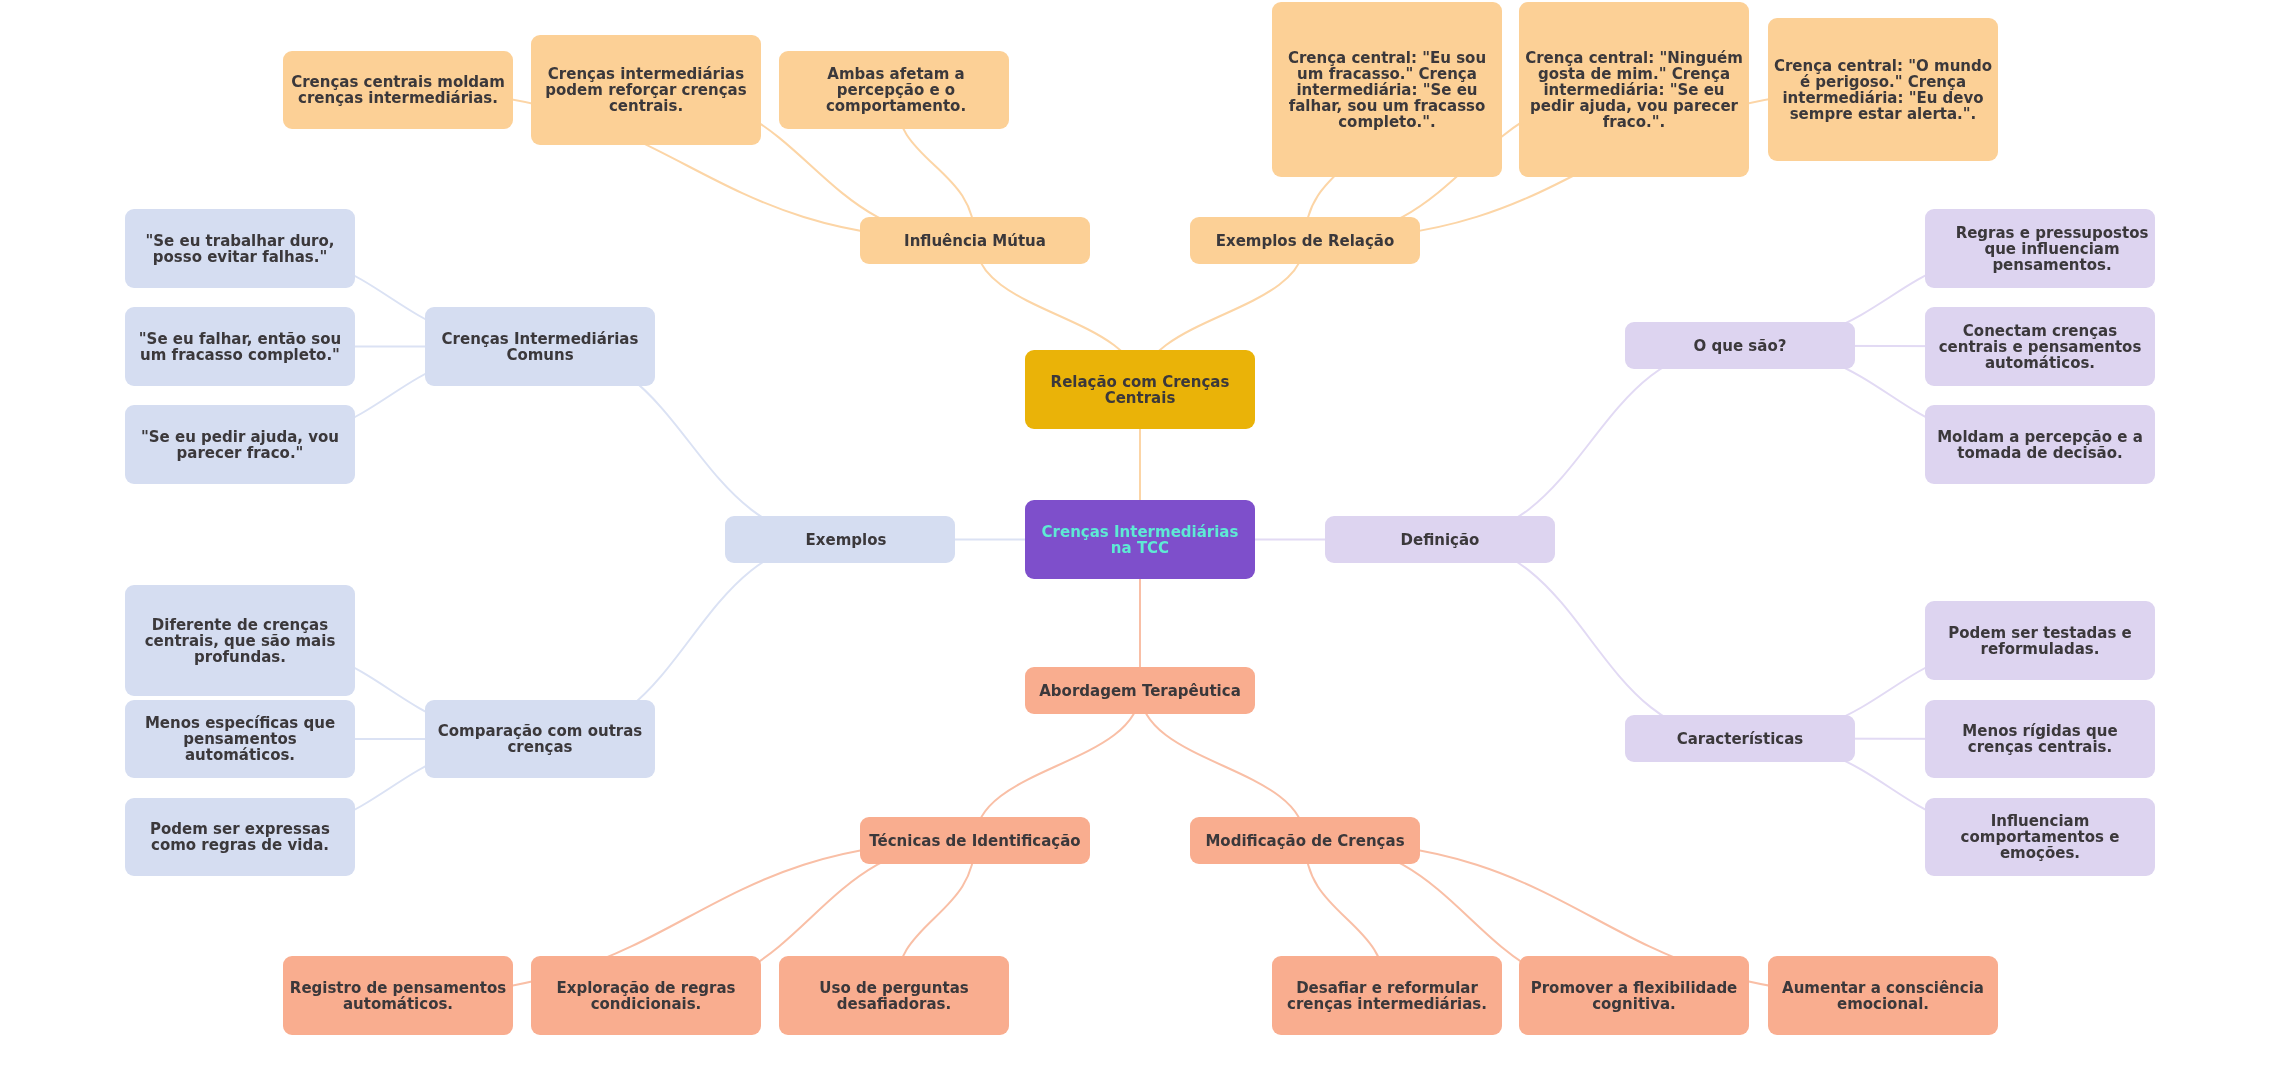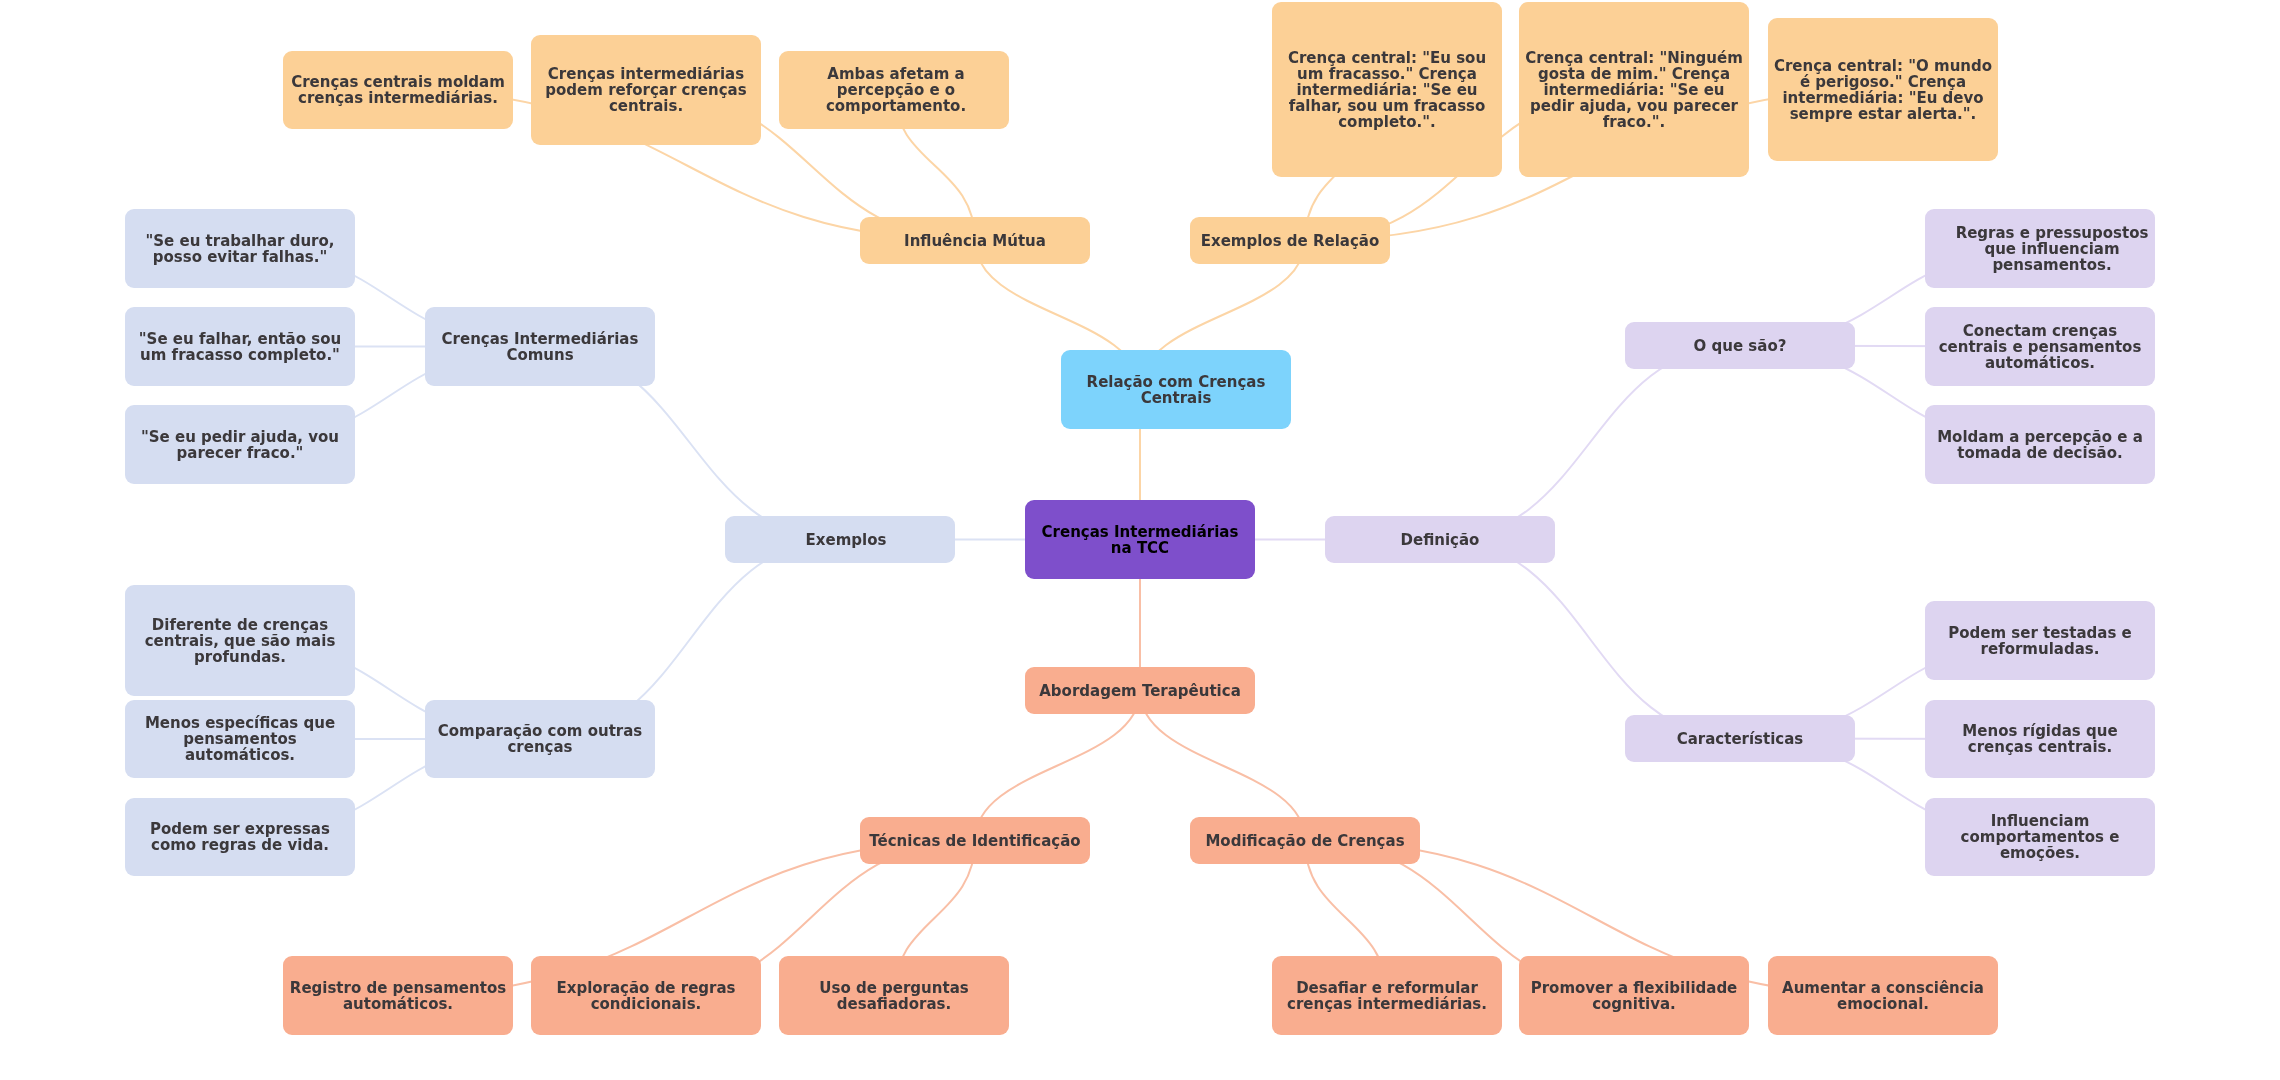--- a/index.html
+++ b/index.html
@@ -8,21 +8,21 @@
   #canvas { position: absolute; left: 0; top: 0; width: 2280px; height: 1080px; }
   #edges { position: absolute; left: 0; top: 0; width: 2280px; height: 1080px; }
   .node {
     position: absolute; box-sizing: border-box;
     display: flex; align-items: center; justify-content: center;
     text-align: center; border-radius: 9px;
     font-weight: bold; font-size: 15px; line-height: 16px;
     color: #3b383b; padding: 0 4px; cursor: pointer;
   }
   .node span { display: block; }
-  .node.root { color: #000000; }
+  .node.root { color: #5eead4; }
 </style>
 </head>
 <body>
 
 <div id="canvas">
   <svg id="edges" xmlns="http://www.w3.org/2000/svg">
       <path d="M1140,539.5 C1140,464.5 1140,464.5 1140,389.5" fill="none" stroke="#fcd5a6" stroke-width="2"></path>
       <path d="M1140,389.5 C1140,315 975,315 975,240.5" fill="none" stroke="#fcd5a6" stroke-width="2"></path>
       <path d="M975,240.5 C686.5,240.5 686.5,90 398,90" fill="none" stroke="#fcd5a6" stroke-width="2"></path>
       <path d="M975,240.5 C810.5,240.5 810.5,90 646,90" fill="none" stroke="#fcd5a6" stroke-width="2"></path>
@@ -56,36 +56,36 @@
       <path d="M975,840.5 C975,918 894,918 894,995.5" fill="none" stroke="#f9bfa6" stroke-width="2"></path>
       <path d="M1140,690.5 C1140,765.5 1305,765.5 1305,840.5" fill="none" stroke="#f9bfa6" stroke-width="2"></path>
       <path d="M1305,840.5 C1305,918 1387,918 1387,995.5" fill="none" stroke="#f9bfa6" stroke-width="2"></path>
       <path d="M1305,840.5 C1469.5,840.5 1469.5,995.5 1634,995.5" fill="none" stroke="#f9bfa6" stroke-width="2"></path>
       <path d="M1305,840.5 C1594,840.5 1594,995.5 1883,995.5" fill="none" stroke="#f9bfa6" stroke-width="2"></path>
     </svg>
   <div id="nodes">
       <div class="node root" style="left: 1025px; top: 500px; width: 230px; height: 79px; background: rgb(126, 79, 203);">
         <span>Crenças Intermediárias na TCC</span>
       </div>
-      <div class="node" style="left: 1025px; top: 350px; width: 230px; height: 79px; background: #7dd3fc; margin-left: 36px;">
+      <div class="node" style="left: 1025px; top: 350px; width: 230px; height: 79px; background: #eab308;">
         <span>Relação com Crenças Centrais</span>
       </div>
       <div class="node" style="left: 860px; top: 217px; width: 230px; height: 47px; background: rgb(252, 208, 150);">
         <span>Influência Mútua</span>
       </div>
       <div class="node" style="left: 283px; top: 51px; width: 230px; height: 78px; background: rgb(252, 208, 150);">
         <span>Crenças centrais moldam crenças intermediárias.</span>
       </div>
       <div class="node" style="left: 531px; top: 35px; width: 230px; height: 110px; background: rgb(252, 208, 150);">
         <span>Crenças intermediárias podem reforçar crenças centrais.</span>
       </div>
       <div class="node" style="left: 779px; top: 51px; width: 230px; height: 78px; background: rgb(252, 208, 150); padding-left: 8px;">
         <span>Ambas afetam a percepção e o comportamento.</span>
       </div>
-      <div class="node" style="left: 1190px; top: 217px; width: 200px; height: 47px; background: rgb(252, 208, 150);">
+      <div class="node" style="left: 1190px; top: 217px; width: 230px; height: 47px; background: rgb(252, 208, 150);">
         <span>Exemplos de Relação</span>
       </div>
       <div class="node" style="left: 1272px; top: 2px; width: 230px; height: 175px; background: rgb(252, 208, 150);">
         <span>Crença central: "Eu sou um fracasso." Crença intermediária: "Se eu falhar, sou um fracasso completo.".</span>
       </div>
       <div class="node" style="left: 1519px; top: 2px; width: 230px; height: 175px; background: rgb(252, 208, 150);">
         <span>Crença central: "Ninguém gosta de mim." Crença intermediária: "Se eu pedir ajuda, vou parecer fraco.".</span>
       </div>
       <div class="node" style="left: 1768px; top: 18px; width: 230px; height: 143px; background: rgb(252, 208, 150);">
         <span>Crença central: "O mundo é perigoso." Crença intermediária: "Eu devo sempre estar alerta.".</span>

